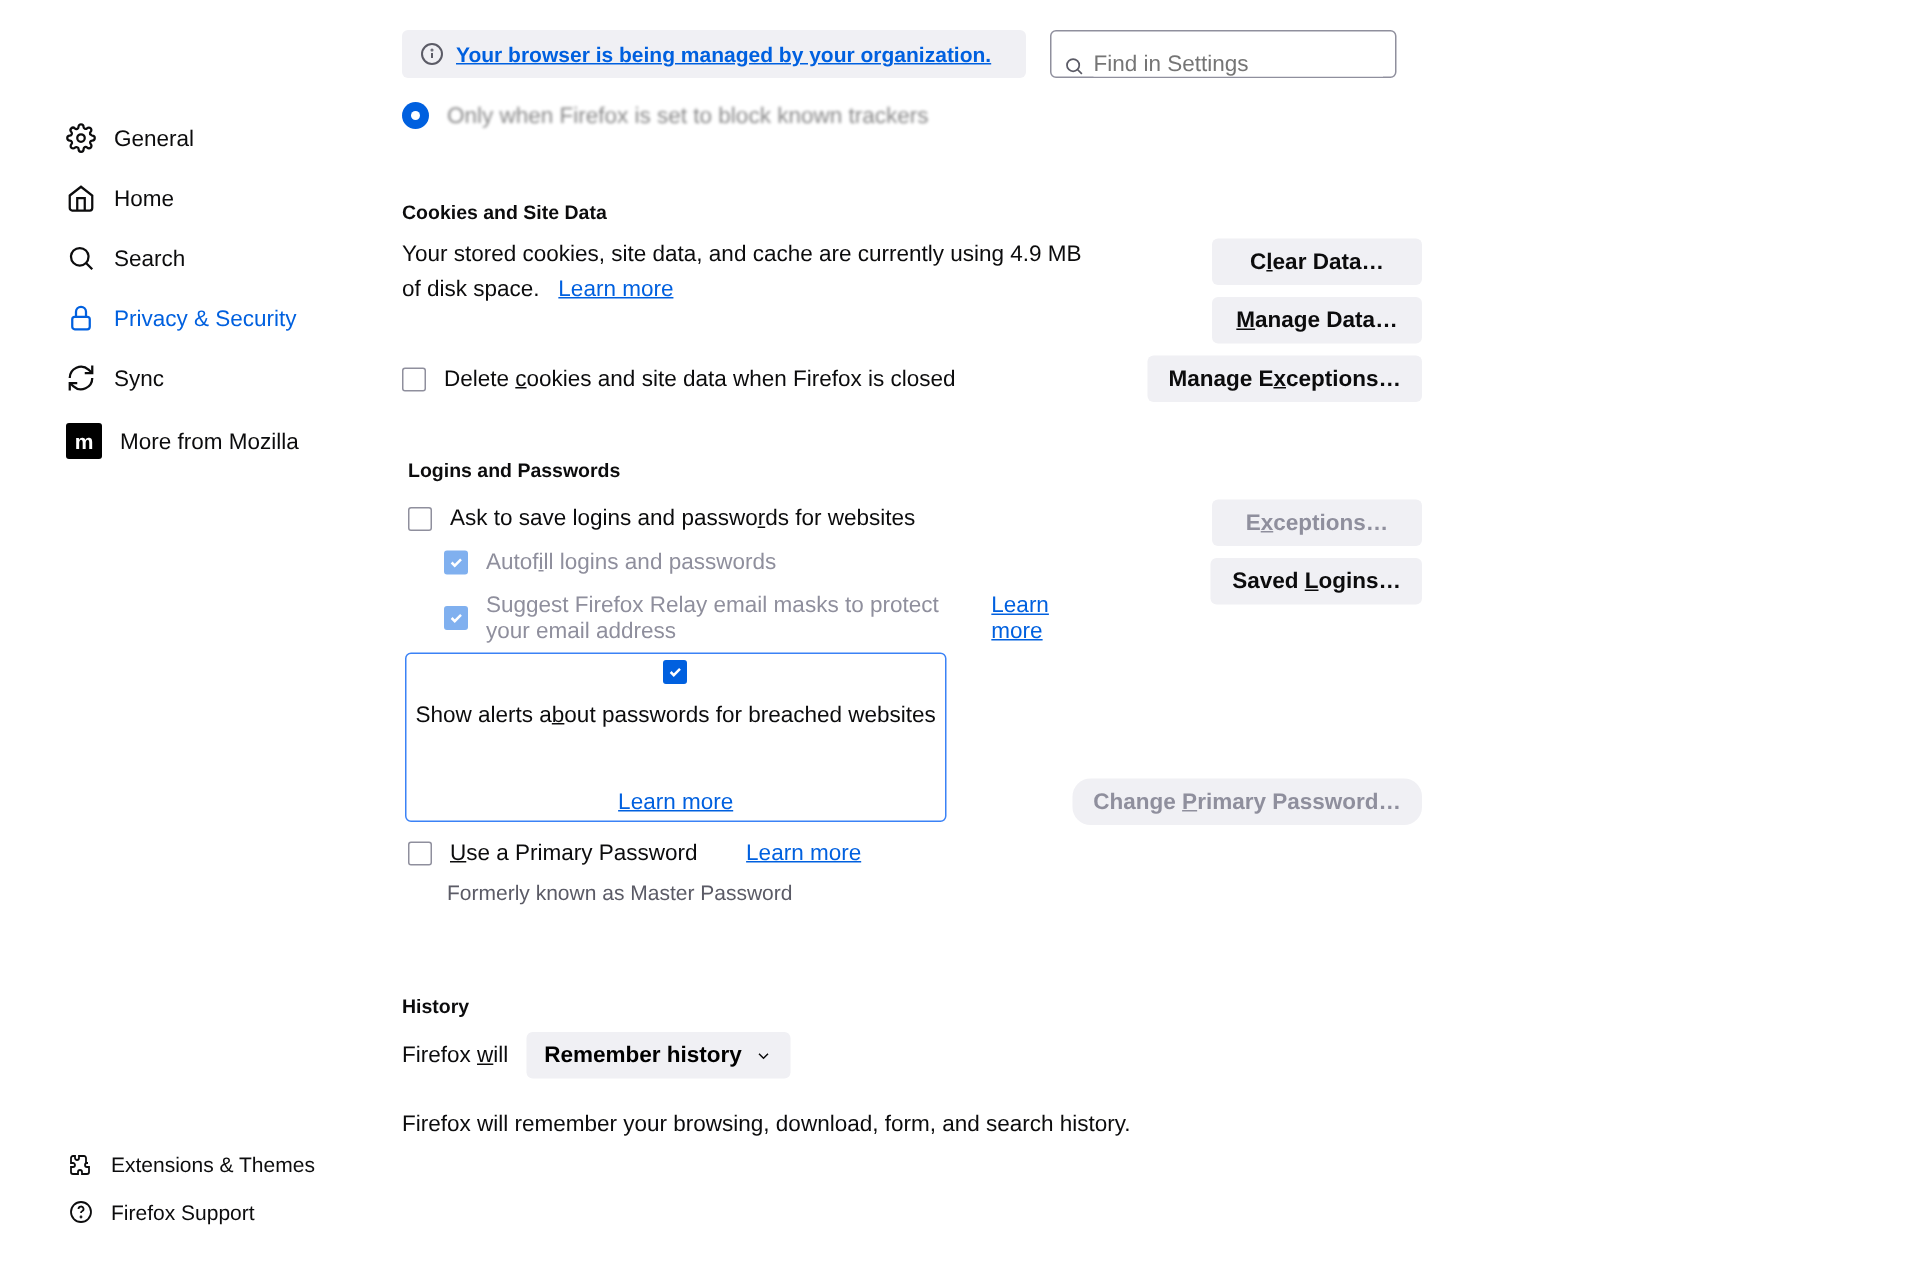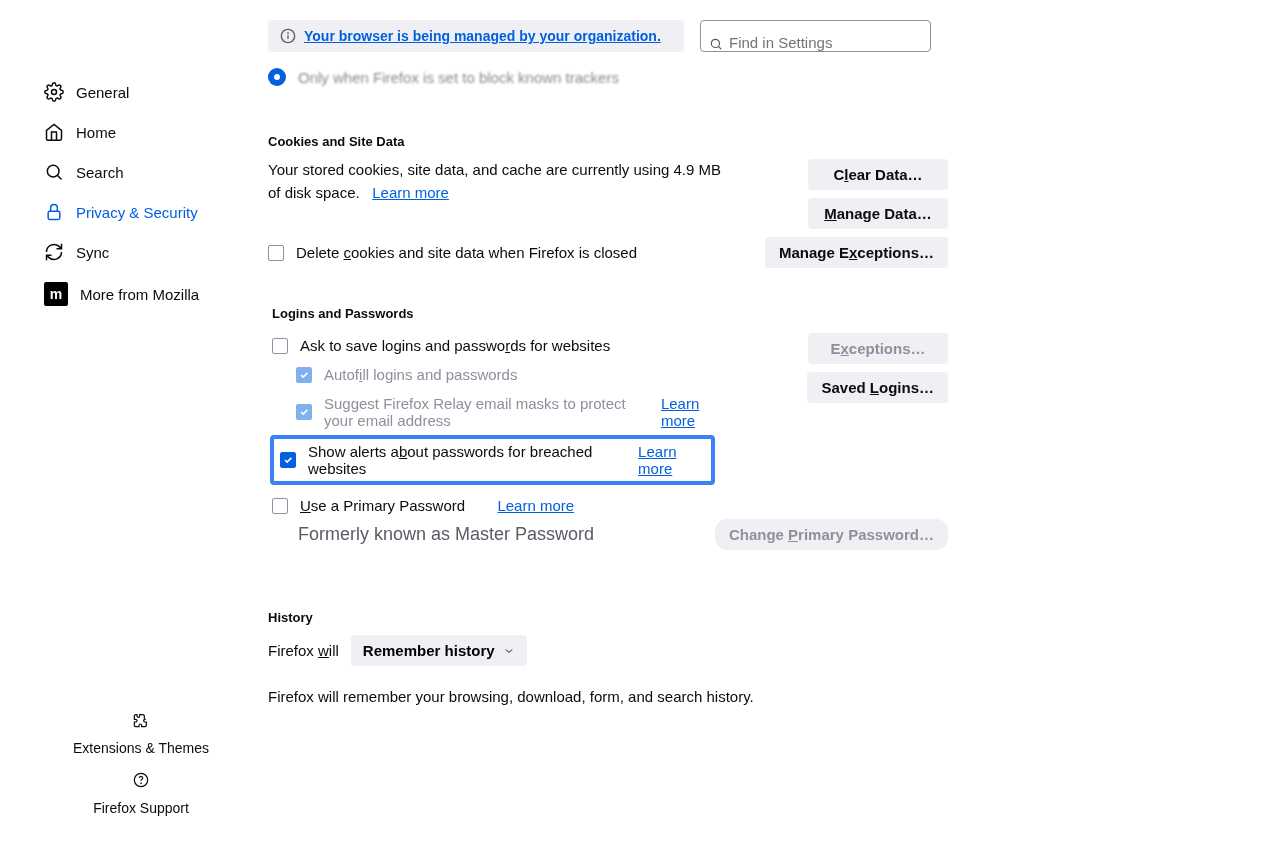--- a/index.html
+++ b/index.html
@@ -52,21 +52,20 @@
   padding: 0 0 20px 0;
 }
 .bottom-link {
   display: flex;
   align-items: center;
   gap: 12px;
   padding: 8px 12px 8px 46px;
   font-size: 14px;
   color: #0c0c0d;
   cursor: pointer;
-  flex-direction: column;
 }
 .bottom-link .icon { width: 16px; height: 16px; display:flex; align-items:center; justify-content:center;}
 
 .main {
   flex: 1;
   padding: 20px 0 0 20px;
   overflow: hidden;
 }
 .topbar {
   display: flex;
@@ -168,28 +167,28 @@
   flex-shrink: 0;
   display:flex;align-items:center;justify-content:center;
 }
 .chk.checked { background: #0060df; border-color: #0060df; }
 .chk.checked.disabled { background: #80b0ef; border-color:#80b0ef; }
 .chk.checked svg { stroke: #fff; }
 
 .logins-wrap { display:flex; justify-content:space-between; align-items:flex-start; }
 .logins-left { flex:1; padding-left:4px; }
 .highlight {
-  border: 4px solid #3b82f6;
+  border: 1px solid #3b82f6;
   border-radius: 4px;
   padding: 4px 6px;
   margin-left: -2px;
   width: fit-content;
-  display:flex; align-items:center; gap:12px;
-}
-.subtext { font-size: 18px; color: #5b5b66; padding-left: 26px; margin-top: 4px; }
+  display:flex; align-items:center; gap:12px;flex-direction:column;
+}
+.subtext { font-size: 14px; color: #5b5b66; padding-left: 26px; margin-top: 4px; }
 .ul { text-decoration: underline; }
 
 .history-row { display:flex; align-items:center; gap:12px; margin-top:8px;}
 .select-btn {
   background: #f0f0f4;
   border: none;
   border-radius: 4px;
   padding: 7px 12px;
   font-size: 15px;
   font-weight: 600;

